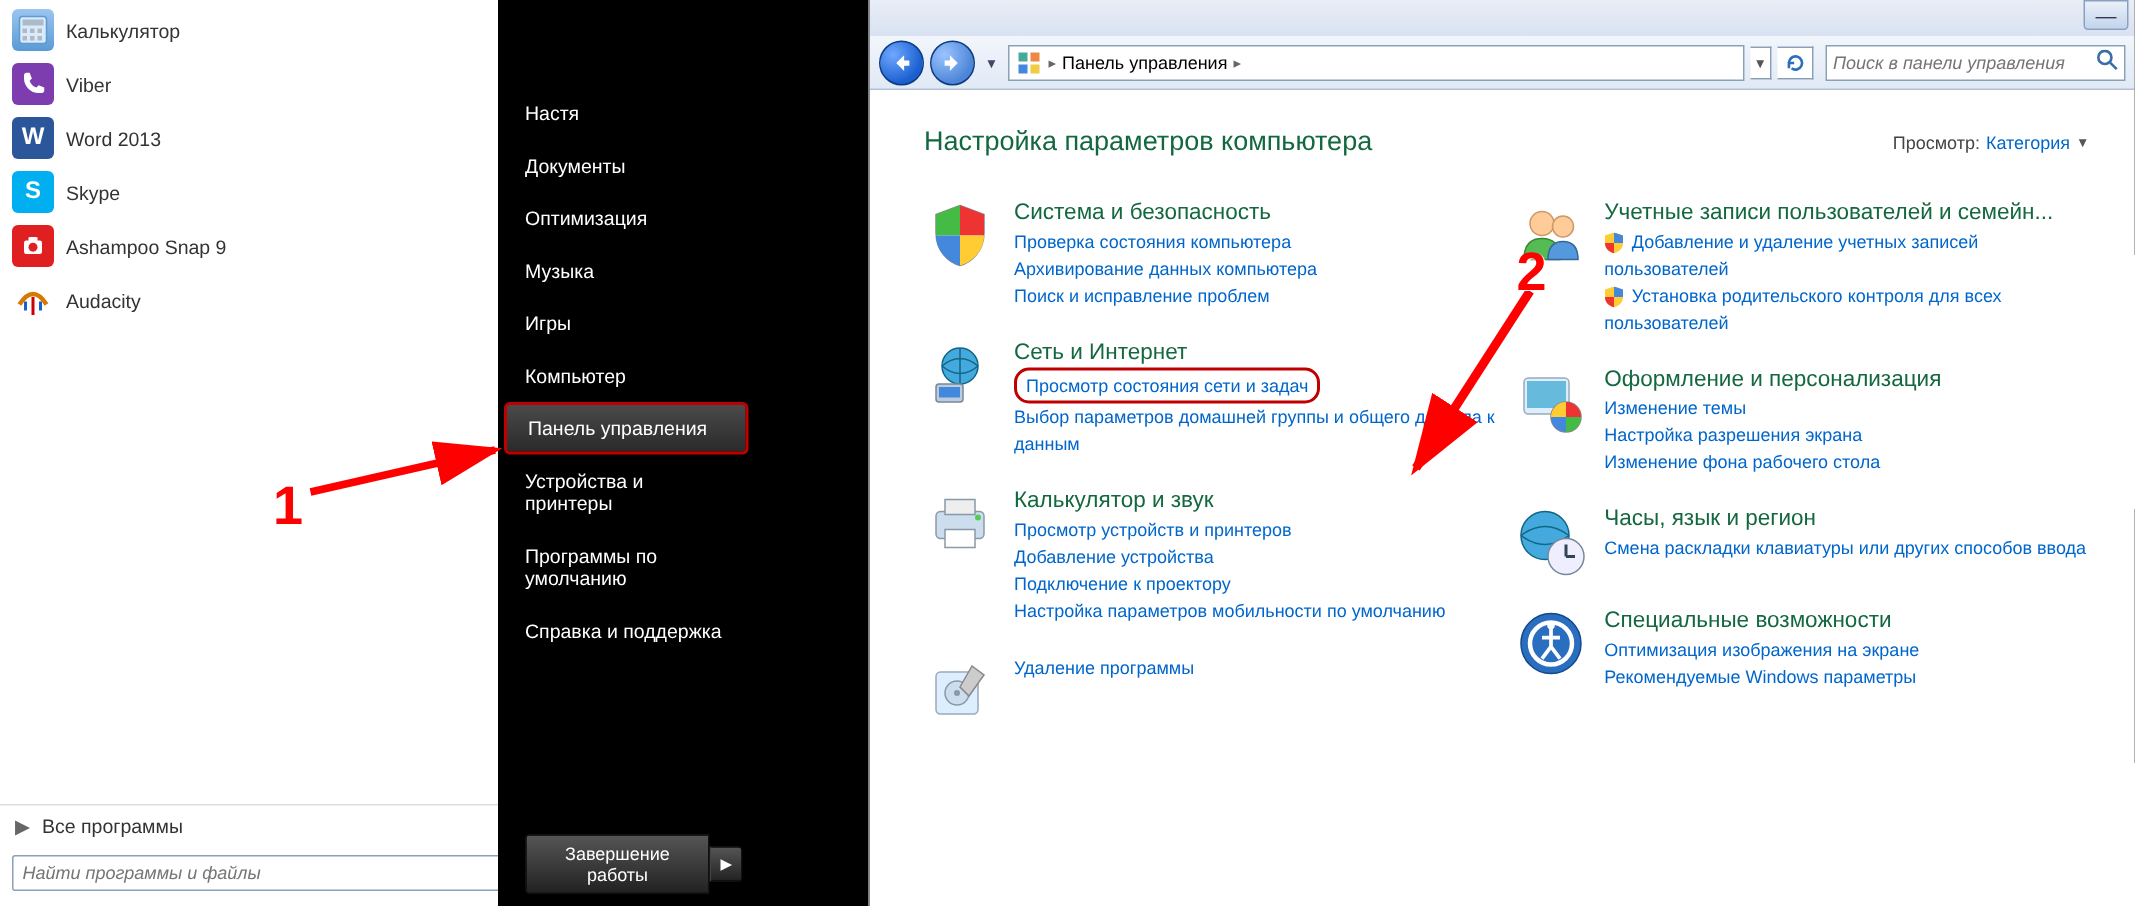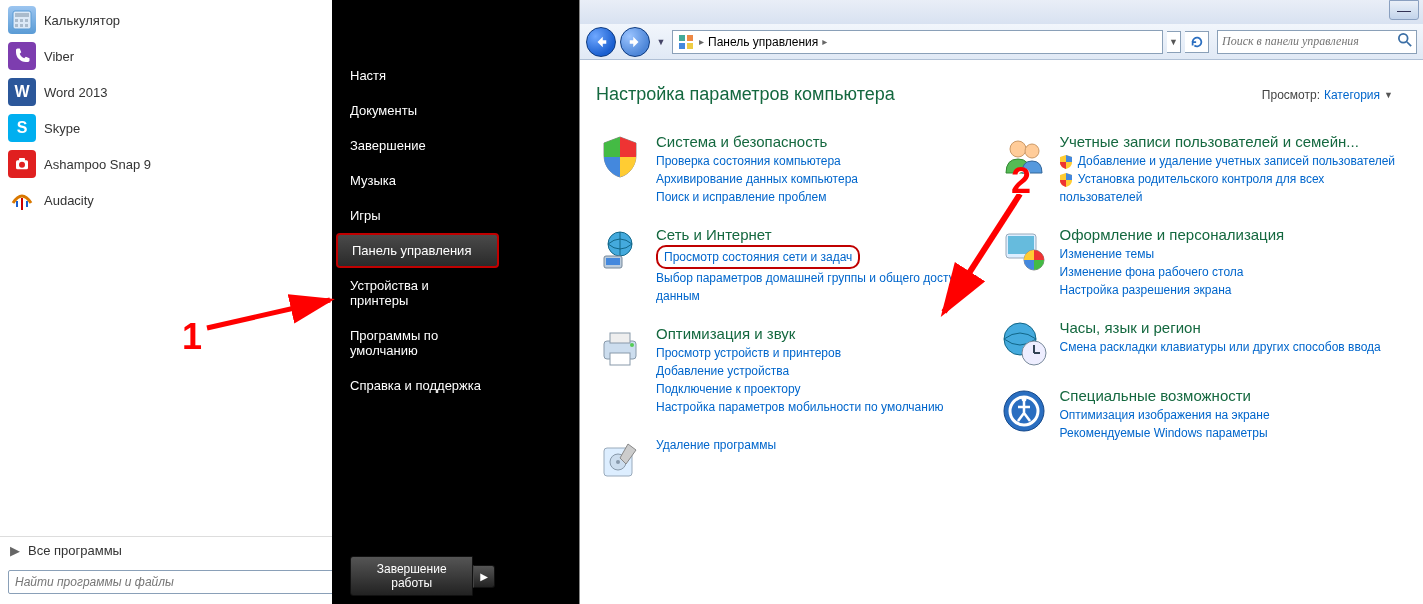--- a/index.html
+++ b/index.html
@@ -205,25 +205,25 @@
   cursor:pointer;
 }
 .cp-search {
   width: 200px; height: 24px;
   background: #fff;
   border: 1px solid #8aa0b8;
   display: flex; align-items: center;
   padding: 0 4px;
   margin-left: 4px;
 }
-.cp-search input { flex:1; border:0; outline:0; font-style:italic; color:#a16207; font-size:12px; background:transparent;font-family:Liberation Serif, serif;}
+.cp-search input { flex:1; border:0; outline:0; font-style:italic; color:#a16207; font-size:12px; background:transparent;}
 .cp-body {
   position: absolute; top: 60px; left: 0; right: 0; bottom: 0;
   background: #fff;
-  padding: 24px 20px 20px 16px;
+  padding: 24px 20px 20px 36px;
 }
 .cp-header-row {
   display: flex; justify-content: space-between; align-items: center;
   margin-bottom: 28px;
   padding-right: 10px;
 }
 .cp-title { color: #14683f; font-size: 18px; }
 .cp-view { font-size: 12px; color: #444; display:flex; align-items:center; gap:4px; }
 .cp-view .cat { color: #0066cc; cursor:pointer; }
 .cp-view .dd { font-size:9px; color:#555;}
@@ -334,23 +334,24 @@
               <line x1="10" y1="10" x2="15" y2="15"></line>
             </svg>
         </span>
       </div>
     </div>
   </div>
   <div class="sm-right">
     <div class="sm-r-list">
       <div class="sm-r-item">Настя</div>
       <div class="sm-r-item">Документы</div>
-      <div class="sm-r-item">Завершение</div>
+      <div class="sm-r-item">Оптимизация</div>
       <div class="sm-r-item">Музыка</div>
       <div class="sm-r-item">Игры</div>
+      <div class="sm-r-item">Компьютер</div>
       <div class="sm-r-item highlight">Панель управления</div>
       <div class="sm-r-item">Устройства и принтеры</div>
       <div class="sm-r-item">Программы по умолчанию</div>
       <div class="sm-r-item">Справка и поддержка</div>
     </div>
     <div class="sm-shutdown">
       <button class="sm-shutdown-btn">Завершение работы</button>
       <button class="sm-shutdown-arrow">▶</button>
     </div>
   </div>
@@ -463,21 +464,21 @@
         <div class="cat-item">
           <div class="cat-icon">
             <svg width="48" height="48" viewBox="0 0 48 48">
                 <rect x="8" y="16" width="32" height="18" rx="3" fill="#cde" stroke="#89a"></rect>
                 <rect x="14" y="8" width="20" height="10" fill="#eee" stroke="#89a"></rect>
                 <rect x="14" y="28" width="20" height="12" fill="#fff" stroke="#89a"></rect>
                 <circle cx="36" cy="20" r="2" fill="#5c5"></circle>
               </svg>
           </div>
           <div class="cat-text">
-            <div class="cat-title">Оптимизация и звук</div>
+            <div class="cat-title">Калькулятор и звук</div>
             <div class="cat-link">Просмотр устройств и принтеров</div>
             <div class="cat-link">Добавление устройства</div>
             <div class="cat-link">Подключение к проектору</div>
             <div class="cat-link">Настройка параметров мобильности по умолчанию</div>
           </div>
         </div>
 
         <div class="cat-item">
           <div class="cat-icon">
             <svg width="48" height="48" viewBox="0 0 48 48">
@@ -534,22 +535,22 @@
                 <circle cx="34" cy="34" r="10" fill="#fff" stroke="#888"></circle>
                 <path d="M34 24 A10 10 0 0 1 44 34 L34 34 Z" fill="#e33"></path>
                 <path d="M44 34 A10 10 0 0 1 34 44 L34 34 Z" fill="#4b4"></path>
                 <path d="M34 44 A10 10 0 0 1 24 34 L34 34 Z" fill="#48d"></path>
                 <path d="M24 34 A10 10 0 0 1 34 24 L34 34 Z" fill="#fc3"></path>
               </svg>
           </div>
           <div class="cat-text">
             <div class="cat-title">Оформление и персонализация</div>
             <div class="cat-link">Изменение темы</div>
+            <div class="cat-link">Настройка разрешения экрана</div>
             <div class="cat-link">Изменение фона рабочего стола</div>
-            <div class="cat-link">Настройка разрешения экрана</div>
           </div>
         </div>
 
         <div class="cat-item">
           <div class="cat-icon">
             <svg width="48" height="48" viewBox="0 0 48 48">
                 <circle cx="20" cy="20" r="16" fill="#4ad" stroke="#168"></circle>
                 <path d="M4 20 Q20 8 36 20 M4 20 Q20 32 36 20" stroke="#168" fill="none"></path>
                 <circle cx="34" cy="34" r="12" fill="#eef" stroke="#789"></circle>
                 <line x1="34" y1="34" x2="34" y2="26" stroke="#345" stroke-width="2"></line>

